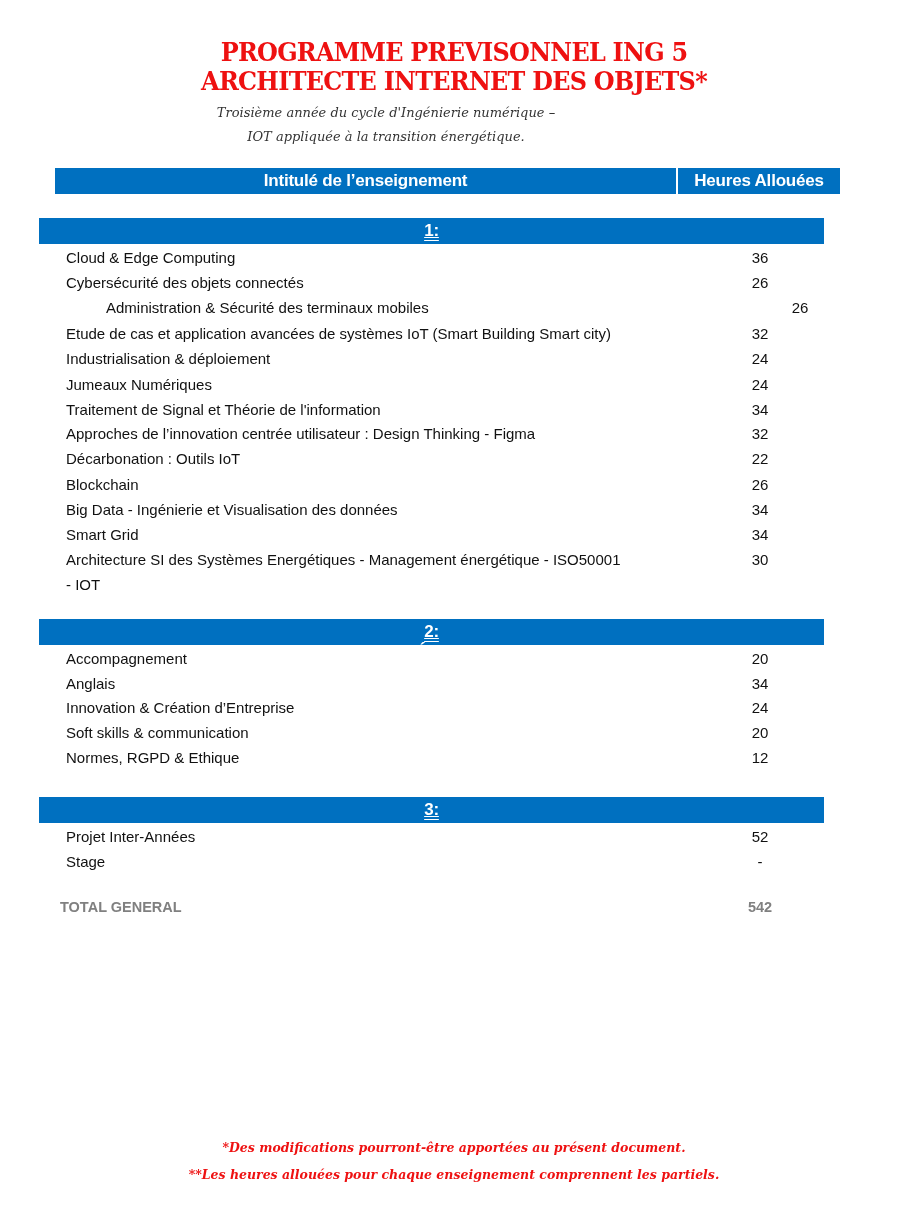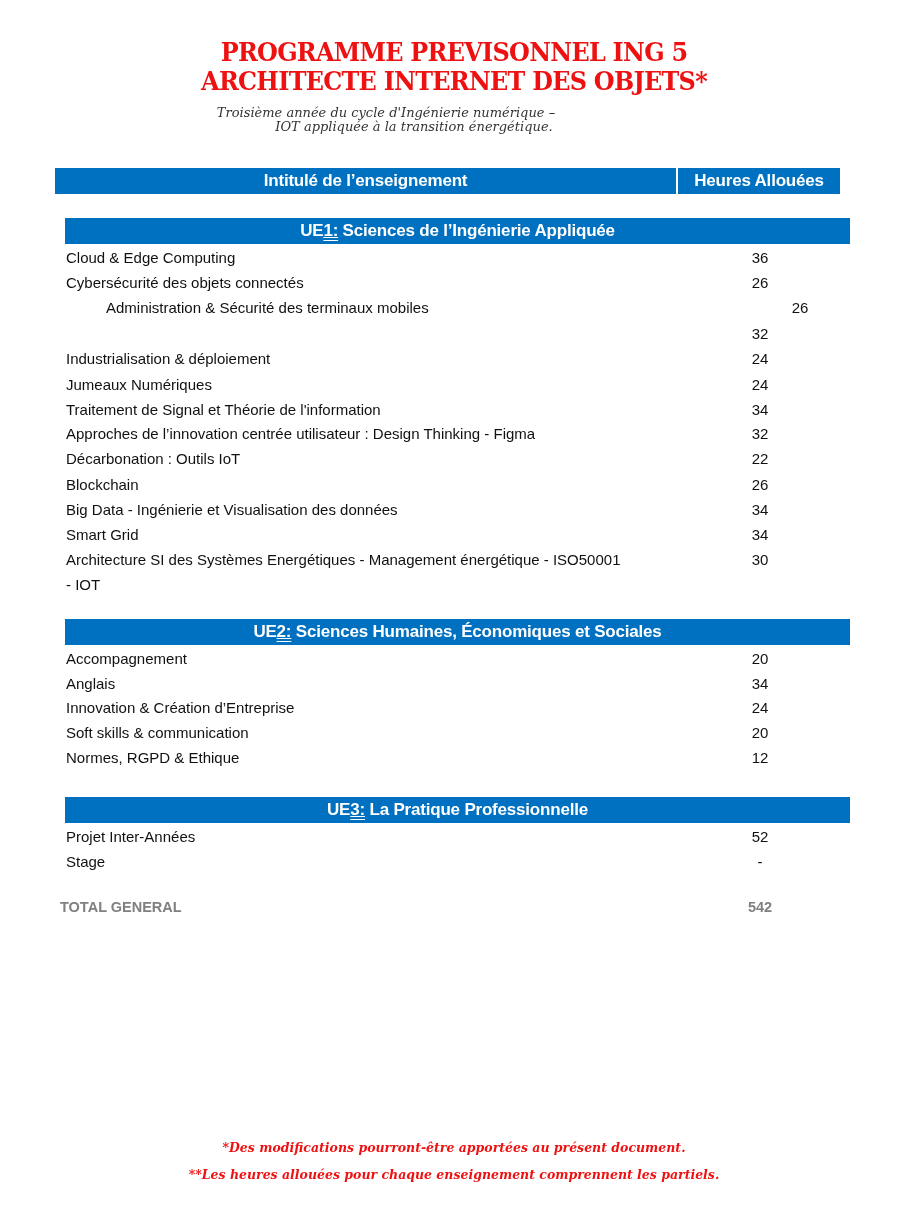--- a/index.html
+++ b/index.html
@@ -36,37 +36,37 @@
       left: 0;
       width: 772px;
       text-align: center;
       color: #333333;
       font-family: "DejaVu Serif", "Liberation Serif", serif;
       font-style: italic;
       font-size: 13px;
       line-height: 22px;
     }
     .subtitle.s1 { top: 102px; }
-    .subtitle.s2 { top: 116px; margin-left: 28px; }
+    .subtitle.s2 { top: 126px; }
 
     .bar {
       position: absolute;
       background: #0070c0;
       color: #ffffff;
       font-family: "Liberation Sans", "DejaVu Sans", sans-serif;
       font-weight: bold;
       font-size: 17px;
       display: flex;
       align-items: center;
       justify-content: center;
       letter-spacing: -0.2px;
     }
     .hdr-left { left: 55px; top: 168px; width: 621px; height: 26px; }
     .hdr-right { left: 678px; top: 168px; width: 162px; height: 26px; }
-    .ue-bar { left: 65px; width: 785px; height: 26px; }
+    .ue-bar { left: 39px; width: 785px; height: 26px; flex-direction: column; }
     .ue-bar .ue-num {
       text-decoration: underline;
       text-decoration-style: double;
       text-decoration-color: #ffffff;
     }
 
     .row {
       position: absolute;
       left: 60px;
       width: 780px;
@@ -145,20 +145,21 @@
   </div>
 <div class="row" style="top:270px;">
     <span class="label">Cybersécurité des objets connectés</span>
     <span class="hours">26</span>
   </div>
 <div class="row" style="top:295px;margin-left:40px;">
     <span class="label">Administration &amp; Sécurité des terminaux mobiles</span>
     <span class="hours">26</span>
   </div>
 <div class="row" style="top:321px;">
+    <span class="label">Etude de cas et application avancées de systèmes IoT (Smart Building Smart  city)</span>
     <span class="hours">32</span>
   </div>
 <div class="row" style="top:346px;">
     <span class="label">Industrialisation &amp; déploiement</span>
     <span class="hours">24</span>
   </div>
 <div class="row" style="top:372px;">
     <span class="label">Jumeaux Numériques</span>
     <span class="hours">24</span>
   </div>

